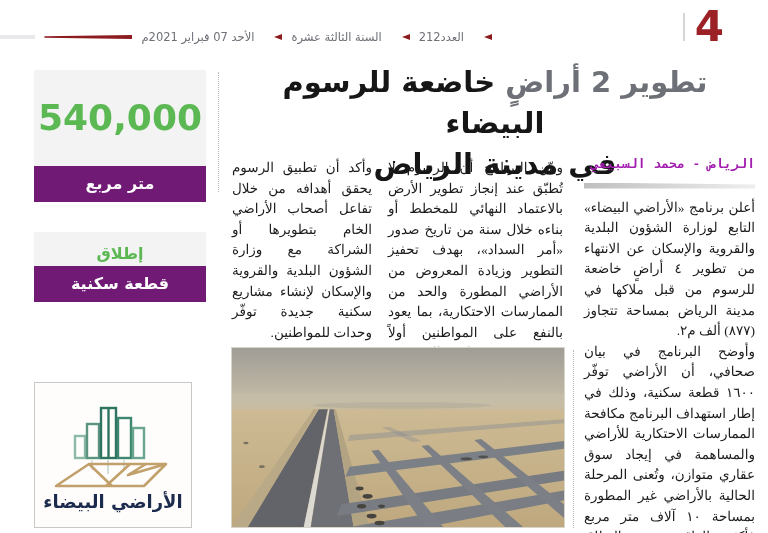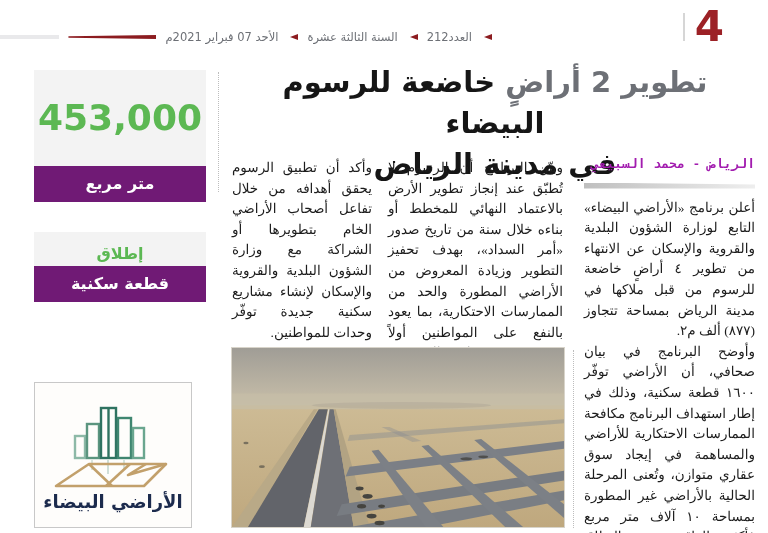--- a/index.html
+++ b/index.html
@@ -8,21 +8,21 @@
   .abs { position:absolute; }
   #page { position:relative; width:768px; height:533px; background:#fff; }
 
   
   #section-block { top:4px; right:44px; display:flex; align-items:center; gap:10px; }
   #page-number { font-size:42px; font-weight:bold; color:#9c2126; line-height:46px; }
   #header-divider { width:2px; height:28px; background:#d6d6d6; }
   #section-title { font-size:27px; color:#7b7e83; line-height:40px; }
 
   #nav-row { top:29px; left:0; width:492px; height:16px; display:flex; align-items:center; gap:9px; }
-  .nav-item { display:flex; align-items:center; gap:12px; font-size:11.5px; color:#6d7076; white-space:nowrap; }
+  .nav-item { display:flex; align-items:center; gap:20px; font-size:11.5px; color:#6d7076; white-space:nowrap; }
   .nav-marker { width:0; height:0; border-top:3px solid transparent; border-bottom:3px solid transparent;
                 border-right:8px solid #8c1c20; }
   #red-rule { width:88px; height:4px; background:#8c1c20;
               clip-path:polygon(100% 0%, 0% 30%, 0% 70%, 100% 100%); }
   #gray-rule { flex:1; height:4px; background:#e9e9eb; }
 
   
   #headline { top:62px; right:8px; left:230px; text-align:center;
               font-weight:bold; font-size:29px; line-height:41px; letter-spacing:-.3px; }
   #headline .hl-gray { color:#6d7076; }
@@ -94,21 +94,21 @@
 
   <div id="headline" class="abs">
     <div>
       <span class="hl-gray">تطوير 2 أراضٍ</span>
       <span class="hl-black">خاضعة للرسوم البيضاء</span>
     </div>
     <div class="hl-black">في مدينة الرياض</div>
   </div>
 
   <div id="stat-card-1" class="stat-card">
-    <div class="stat-value">453,000</div>
+    <div class="stat-value">540,000</div>
     <div class="stat-bar">متر مربع</div>
   </div>
 
   <div id="stat-card-2" class="stat-card">
     <div class="stat-prefix">إطلاق</div>
     <div class="stat-bar">قطعة سكنية</div>
   </div>
 
   <div id="sep-1" class="dotted-sep"></div>
   <div id="sep-2" class="dotted-sep"></div>

